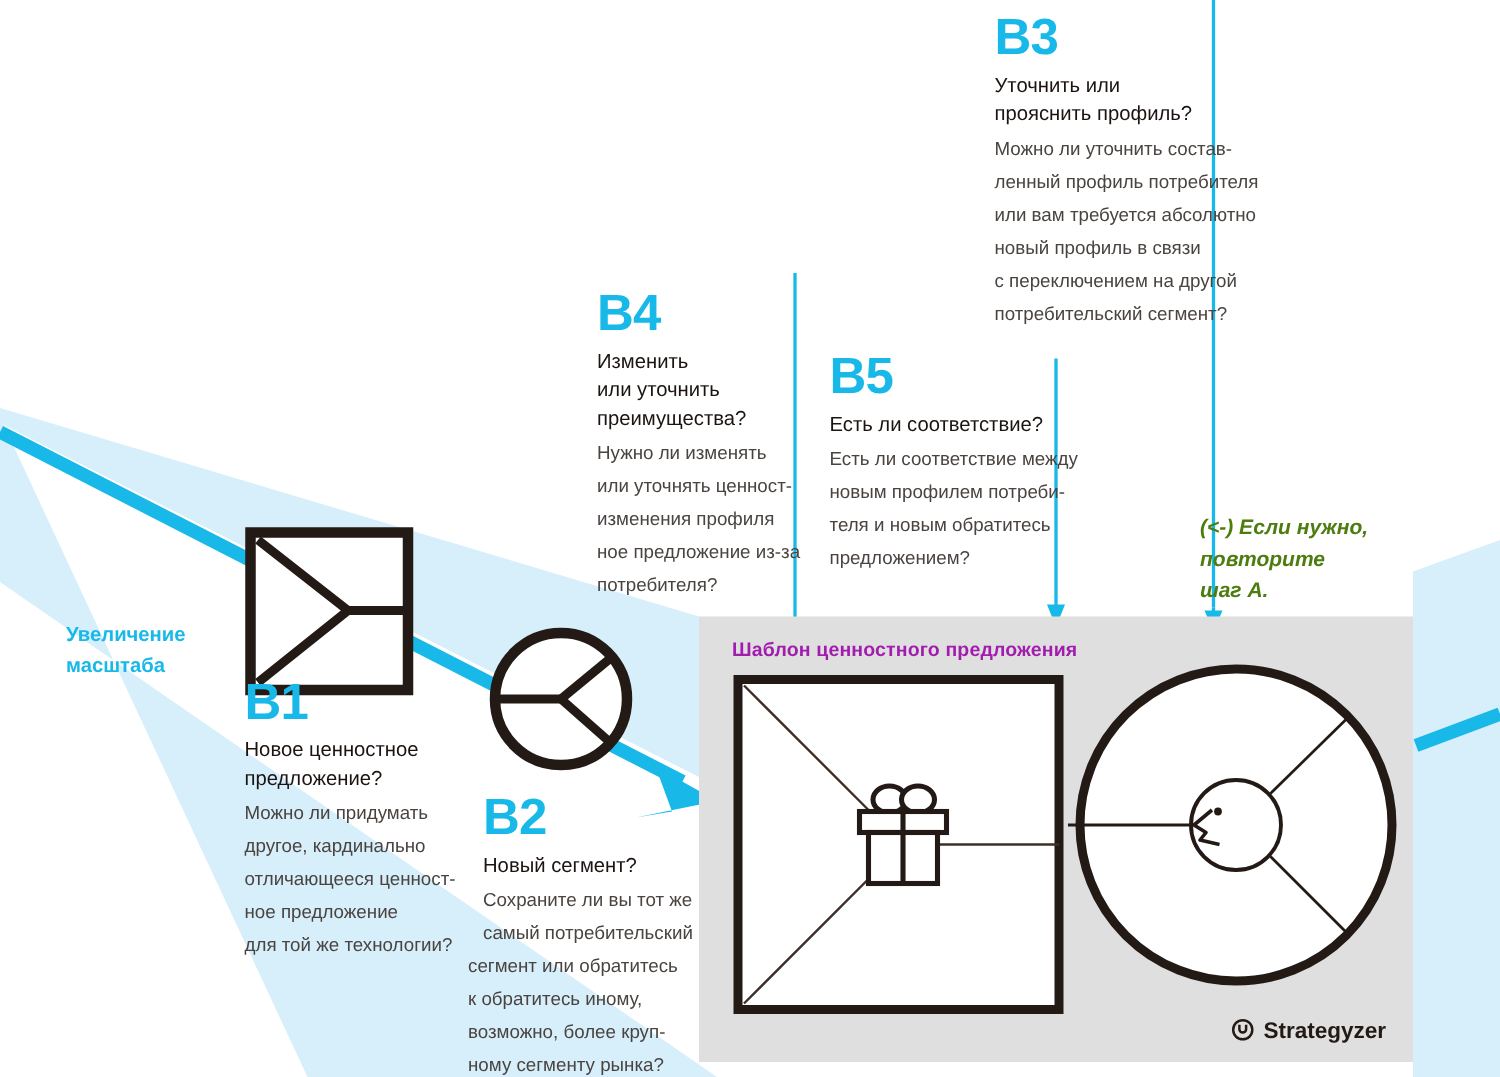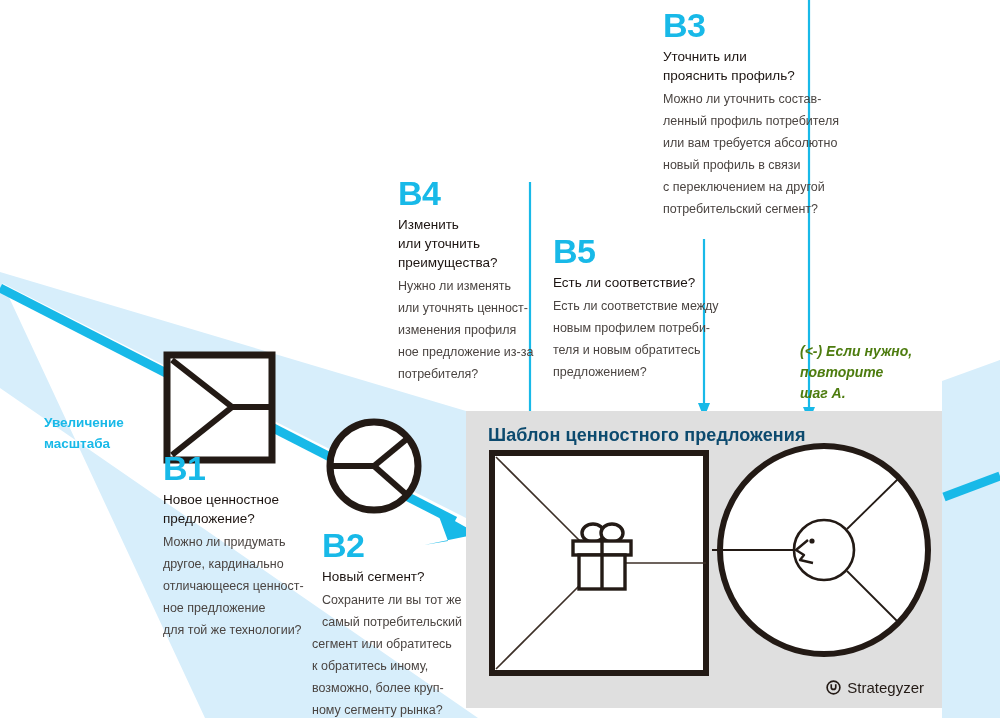--- a/index.html
+++ b/index.html
@@ -36,21 +36,21 @@
   .body-txt{
     color:#4a4441;
     font-size:12.5px;
     line-height:22px;
     margin:0;
   }
   .body-txt .ln{display:block;white-space:nowrap;}
 
   
   #blk-b3{left:663px;top:8px;width:175px;}
-  #blk-b4{left:398px;top:176px;width:160px;}
+  #blk-b4{left:398px;top:192px;width:160px;}
   #blk-b5{left:553px;top:234px;width:160px;}
   #blk-b1{left:163px;top:451px;width:180px;}
   #blk-b2{left:322px;top:528px;width:175px;}
 
   
   #blk-b2 .clip-left{margin-left:-10px;}
 
   
   #zoom-label{
     position:absolute;left:44px;top:412px;width:130px;
@@ -65,28 +65,28 @@
   }
   #repeat-note .ln{display:block;}
 
   
   #canvas-panel{
     position:absolute;left:466px;top:411px;width:476px;height:297px;
     background:#dfdfdf;
   }
   #canvas-title{
     position:absolute;left:22px;top:14px;
-    color:#0c4a6e;font-weight:bold;font-size:18px;letter-spacing:.1px;
+    color:#a21caf;font-weight:bold;font-size:13px;letter-spacing:.1px;
   }
   #value-map-shape{position:absolute;left:22px;top:38px;}
   #profile-shape{position:absolute;left:246px;top:17px;}
   #brand{
     position:absolute;right:18px;bottom:12px;
-    display:flex;align-items:center;gap:6px;
-    color:#231a15;font-weight:normal;font-size:15px;
+    display:flex;align-items:flex-start;gap:6px;
+    color:#231a15;font-weight:bold;font-size:15px;
   }
   #brand svg{display:block;}
 </style>
 </head>
 <body>
 
 <div id="stage">
 
   <svg id="bg-art" viewBox="0 0 1000 718" width="1000" height="718">
 

